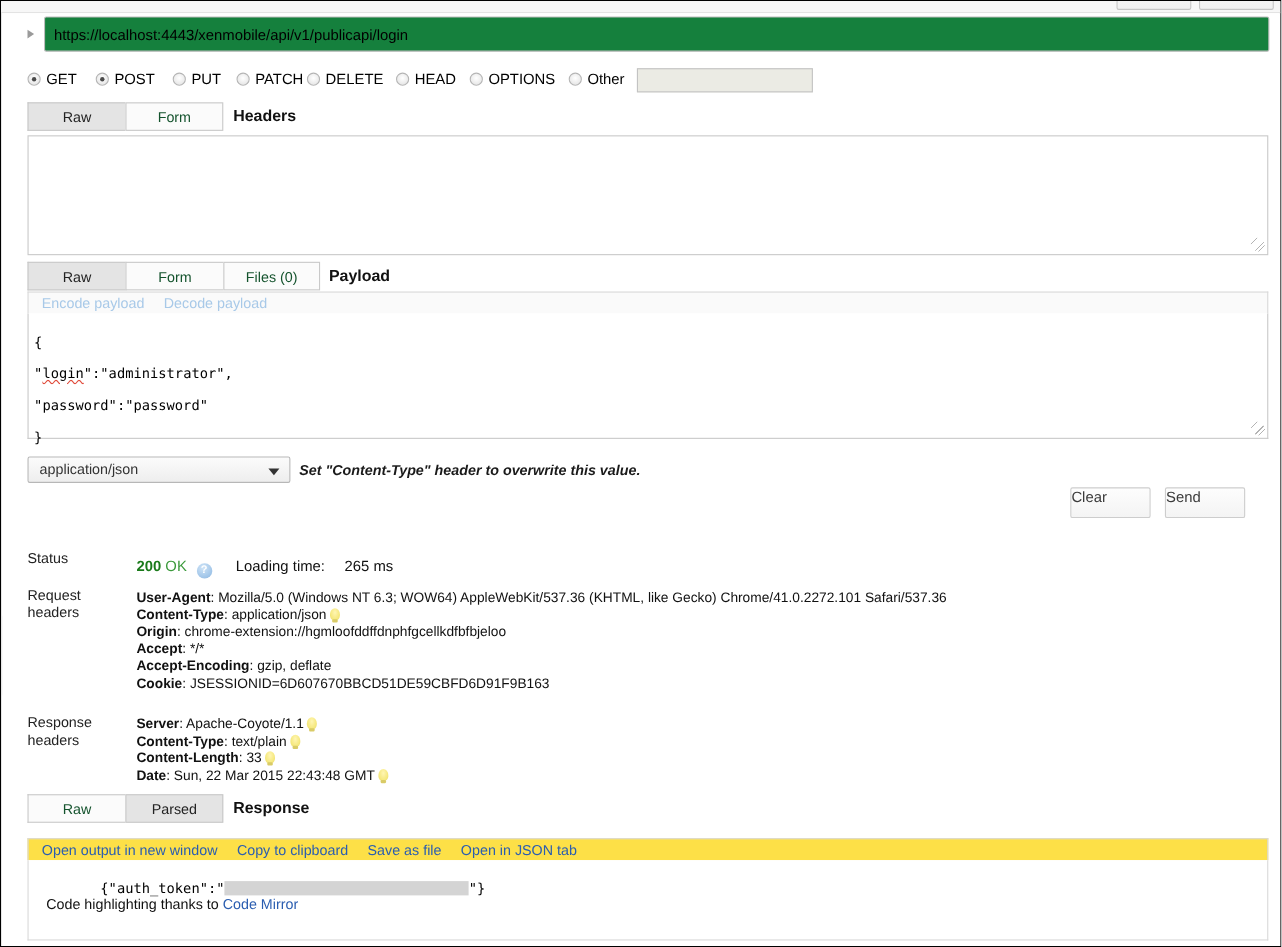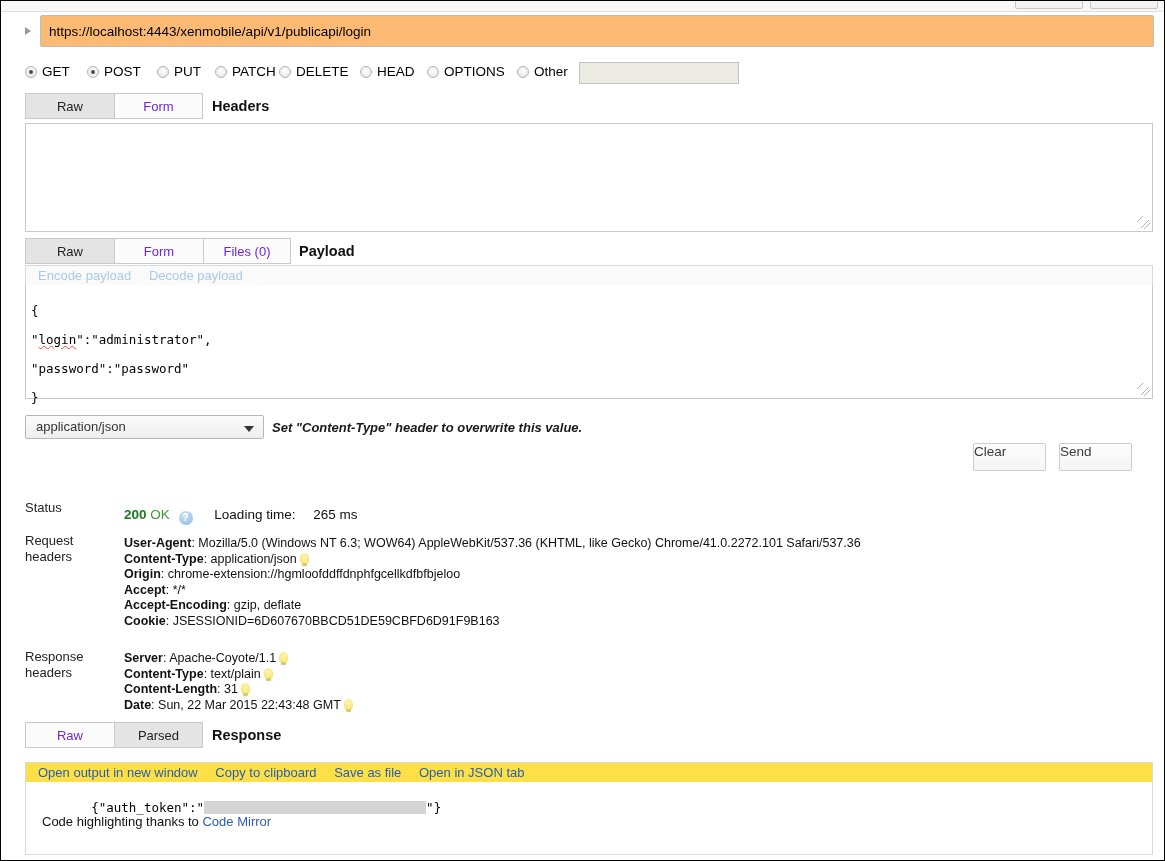--- a/index.html
+++ b/index.html
@@ -64,21 +64,21 @@
     border-left: 6px solid #9a9a9a;
     border-top: 4px solid transparent;
     border-bottom: 4px solid transparent;
   }
   .url-input {
     position: absolute;
     left: 38px; top: 0px;
     width: 1114px; height: 32px;
     border: 1px solid #bdbdbd;
     border-radius: 2px;
-    background: #fdba74;
+    background: #15803d;
     font-family: "Liberation Sans", sans-serif;
     font-size: 13.5px;
     color: #000000;
     padding: 0 8px;
     outline: none;
   }
 
   
   .methods {
     position: absolute;
@@ -127,21 +127,21 @@
   .tabbar { position: absolute; left: 23px; height: 26px; }
   .tabbtn {
     float: left;
     height: 26px;
     line-height: 25px;
     text-align: center;
     font-size: 13px;
     border: 1px solid #c9c9c9;
     border-right: none;
     background: #fbfbfb;
-    color: #6d28d9;
+    color: #14532d;
     cursor: pointer;
   }
   .tabbtn:last-of-type { border-right: 1px solid #c9c9c9; }
   .tabbtn.active { background: #e4e4e4; color: #222; }
   .section-title {
     position: absolute;
     font-size: 14.5px;
     font-weight: bold;
     color: #111;
     line-height: 26px;
@@ -473,21 +473,21 @@
       <div><span class="hname">Cookie</span>: <span>JSESSIONID=6D607670BBCD51DE59CBFD6D91F9B163</span></div>
     </div>
 
     <div class="info-label" style="top:637px;">
       <div>Response</div>
       <div>headers</div>
     </div>
     <div class="info-body" style="top:639px;">
       <div><span class="hname">Server</span>: <span>Apache-Coyote/1.1</span><span class="bulb"></span></div>
       <div><span class="hname">Content-Type</span>: <span>text/plain</span><span class="bulb"></span></div>
-      <div><span class="hname">Content-Length</span>: <span>31</span><span class="bulb"></span></div>
+      <div><span class="hname">Content-Length</span>: <span>33</span><span class="bulb"></span></div>
       <div><span class="hname">Date</span>: <span>Sun, 22 Mar 2015 22:43:48 GMT</span><span class="bulb"></span></div>
     </div>
 
     <div class="tabbar" style="top:710px;">
       <div class="tabbtn" style="width:89px;">Raw</div>
       <div class="tabbtn active" style="width:89px;">Parsed</div>
     </div>
     <div class="section-title" style="left:210px; top:710px;">Response</div>
 
     <div class="resp-actions" style="top:750px;">

